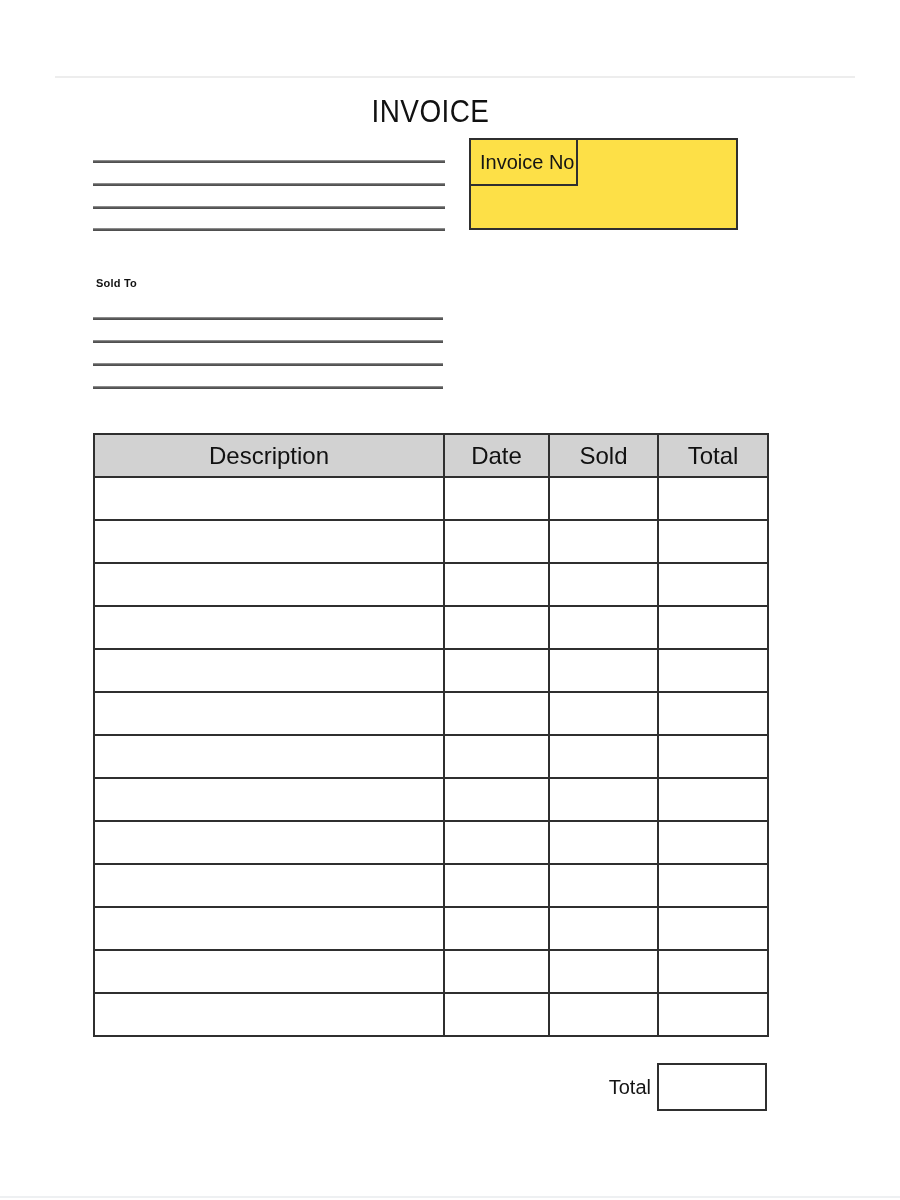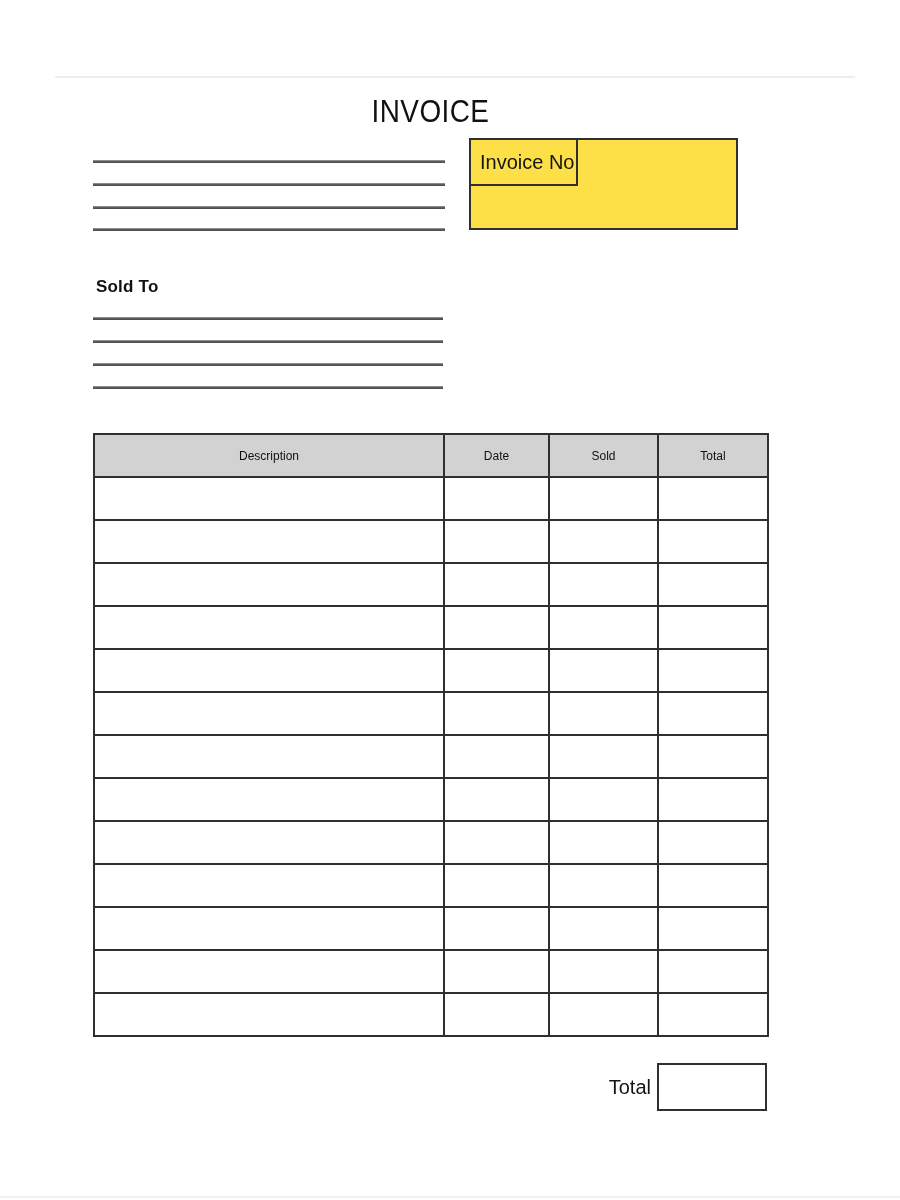--- a/index.html
+++ b/index.html
@@ -83,39 +83,39 @@
     color: #151515;
   }
   .meta-box .row2 {
     border-top: 2px solid #2f2f2f;
   }
   
   .sold-to {
     position: absolute;
     left: 96px;
     top: 277px;
-    font-size: 17px;
+    font-size: 11px;
     font-weight: bold;
     color: #111111;
     letter-spacing: 0.2px;
   }
   
   .items {
     position: absolute;
     left: 93px;
     top: 433px;
     width: 674px;
     border-collapse: collapse;
     table-layout: fixed;
   }
   .items th {
     background: #d2d2d2;
     border: 2px solid #2f2f2f;
     height: 41px;
-    font-size: 12px;
+    font-size: 24px;
     font-weight: 400;
     color: #111111;
     text-align: center;
     padding: 0;
   }
   .items td {
     border: 2px solid #2f2f2f;
     height: 41px;
     padding: 0;
     background: #ffffff;

